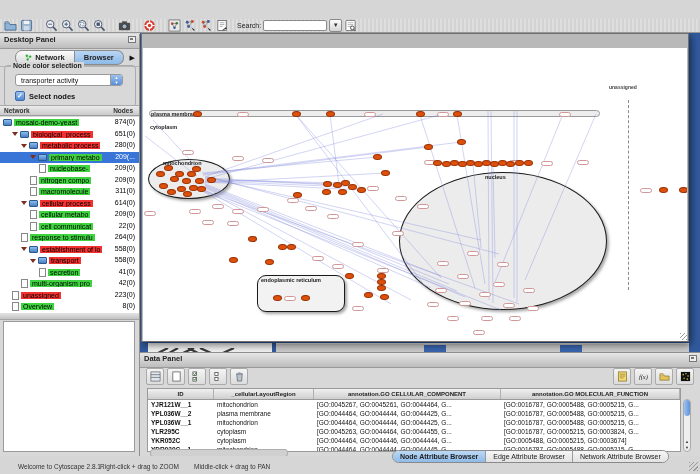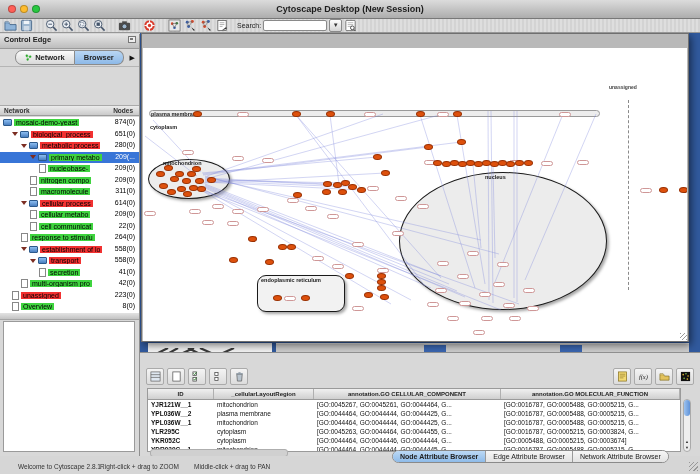--- a/index.html
+++ b/index.html
@@ -109,26 +109,20 @@
   .btab.selected{background:linear-gradient(#bcd9f5,#8ebbe9);font-weight:bold;}
   .status-item{position:absolute;top:7px;font-size:6.5px;color:#333;}
   .win-grip{position:absolute;right:2px;top:6px;width:9px;height:9px;
     background:repeating-linear-gradient(135deg,#999 0 1px,transparent 1px 3px);}
 </style>
 </head>
 <body>
 
 <div id="screen">
 
-  <div class="titlebar">
-    <span class="tl-dot" style="left:8px;background:#ff5f57"></span>
-    <span class="tl-dot" style="left:20px;background:#febc2e"></span>
-    <span class="tl-dot" style="left:32px;background:#28c840"></span>
-    <div class="win-title">Cytoscape Desktop (New Session)</div>
-  </div>
 
   <div class="toolbar">
     <span style="display: inline-flex; gap: 3px;">
         <span class="tb-icon">
           <svg viewBox="0 0 14 14">
             <path d="M1 4h4l1.5 2H13v6H1z" fill="#8fb4d9" stroke="#33567c" stroke-width=".8"></path>
             <path d="M1 4V3h4l1 1" fill="#aac8e4" stroke="#33567c" stroke-width=".6"></path>
           </svg>
         </span>
         <span class="tb-icon">
@@ -241,32 +235,43 @@
             <path d="M4 4h6M4 6h6M4 8h4" stroke="#999" stroke-width=".7"></path>
             <circle cx="9" cy="9.5" r="2" fill="none" stroke="#333" stroke-width=".9"></circle>
             <line x1="10.5" y1="11" x2="12.5" y2="13" stroke="#333" stroke-width="1"></line>
           </svg>
         </span>
       </span>
   </div>
 
   <div id="control-panel">
     <div class="panel-header">
-      <span>Control Edge</span>
+      <span>Desktop Panel</span>
       <span class="float-icon"></span>
     </div>
     <div class="cp-tabs">
       <span class="seg first"><span class="mini-net"><svg viewBox="0 0 8 8">
               <circle cx="2" cy="2" r="1.3" fill="#2eaa2e"></circle>
               <circle cx="6" cy="3" r="1.3" fill="#2eaa2e"></circle>
               <circle cx="3" cy="6.4" r="1.3" fill="#2eaa2e"></circle>
               <path d="M2 2L6 3L3 6.4Z" fill="none" stroke="#2eaa2e" stroke-width=".5"></path>
             </svg></span><span>Network</span></span>
       <span class="seg last selected">Browser</span>
       <span class="cp-overflow">▶</span>
+    </div>
+    <div class="groupbox">
+      <span class="groupbox-label">Node color selection</span>
+      <div class="combo">
+        <span>transporter activity</span>
+        <span class="combo-btn">▲<br>▼</span>
+      </div>
+      <div class="checkrow">
+        <span class="checkbox">✓</span>
+        <span class="checklabel">Select nodes</span>
+      </div>
     </div>
     <div class="tree-header">
       <span style="left:4px">Network</span>
       <span style="right:6px">Nodes</span>
     </div>
     <div id="tree">
         <div class="trow">
           <span style="width: 3px; flex: 0 0 auto;"></span>
           <span class="fold"></span>
           <span class="tlabel green">mosaic-demo-yeast</span>
@@ -549,20 +554,24 @@
           <span class="gnode" style="left: 236.5px; top: 246px; background: rgb(221, 80, 12); border-color: rgb(153, 47, 0);"></span>
           <span class="gnode" style="left: 201.5px; top: 225px; background: rgb(221, 80, 12); border-color: rgb(153, 47, 0);"></span>
           <span class="gnode" style="left: 515.5px; top: 139px; background: rgb(221, 80, 12); border-color: rgb(153, 47, 0);"></span>
           <span class="gnode" style="left: 535.5px; top: 139px; background: rgb(221, 80, 12); border-color: rgb(153, 47, 0);"></span>
         </div>
       <div class="frame-grip"></div>
     </div>
   </div>
 
   <div id="data-panel">
+    <div class="panel-header">
+      <span>Data Panel</span>
+      <span class="float-icon"></span>
+    </div>
     <div class="dp-toolbar">
       <span style="display: inline-flex; gap: 3px;">
           <span class="dp-btn">
             <svg viewBox="0 0 12 12">
               <rect x="1" y="1" width="10" height="10" fill="#dfe7f0" stroke="#555" stroke-width=".7"></rect>
               <path d="M1 4h10M1 7h10" stroke="#555" stroke-width=".7"></path>
             </svg>
           </span>
           <span class="dp-btn">
             <svg viewBox="0 0 12 12">

